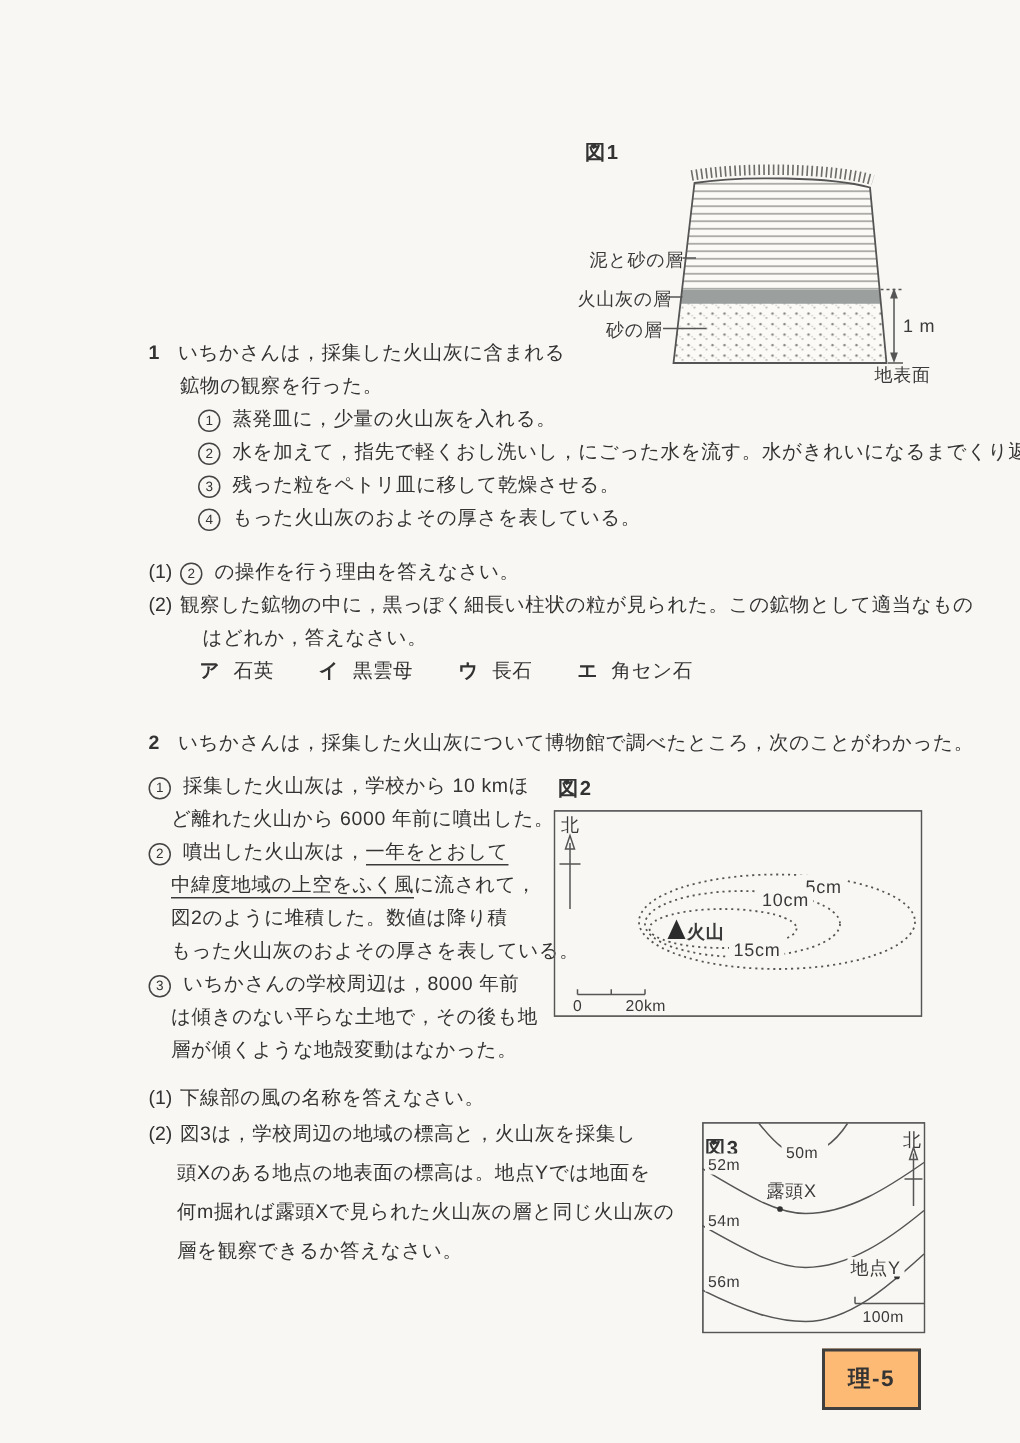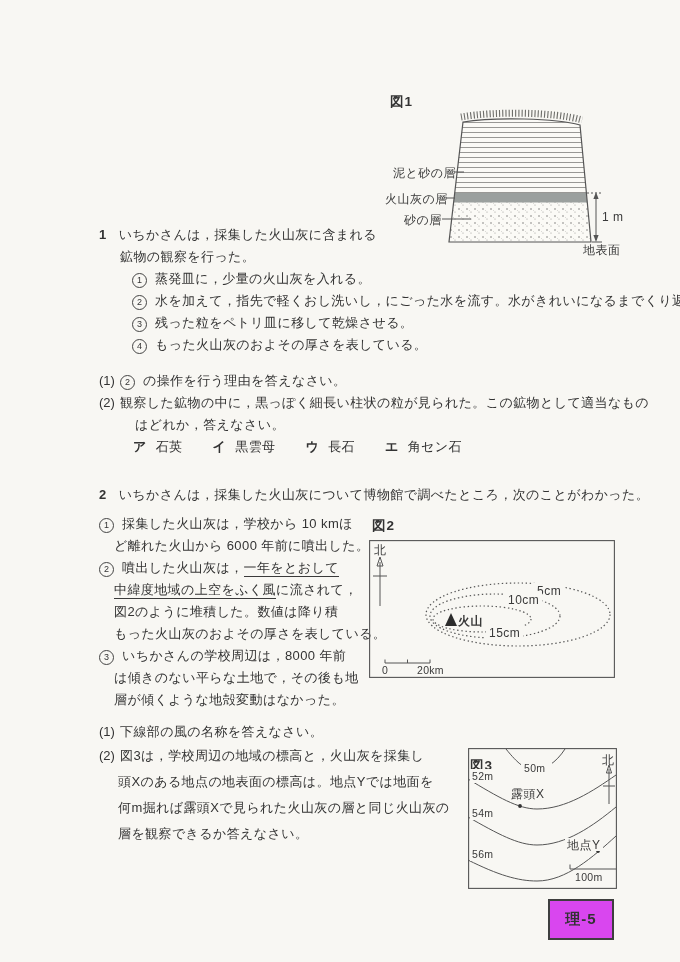--- a/index.html
+++ b/index.html
@@ -34,21 +34,21 @@
   .q2b{line-height:26px;}
   .figtitle{position:absolute;font-size:13.5px;font-weight:bold;letter-spacing:1px;white-space:nowrap;}
   .fig{position:absolute;}
   svg{position:absolute;display:block;}
   svg text{font-family:"Liberation Sans","DejaVu Sans",sans-serif;fill:#3a3a3a;}
   .svgt{font-size:12px;letter-spacing:.5px;}
   .svgs{font-size:10.5px;letter-spacing:.3px;}
   .pageno{
     position:absolute;left:548px;top:899px;width:62px;height:37px;
     border:2px solid #3f3f3f;display:flex;align-items:center;justify-content:center;
-    font-size:15px;font-weight:bold;letter-spacing:1px;background:#d946ef;text-align:right;
+    font-size:15px;font-weight:bold;letter-spacing:1px;background:#fdba74;text-align:right;
   }
 </style>
 </head>
 <body>
 
 <div class="page">
 
 
   <div class="fig" style="left:385px;top:93px;width:260px;height:168px;">
     <span class="figtitle" style="left:5px;top:0;">図1</span>

